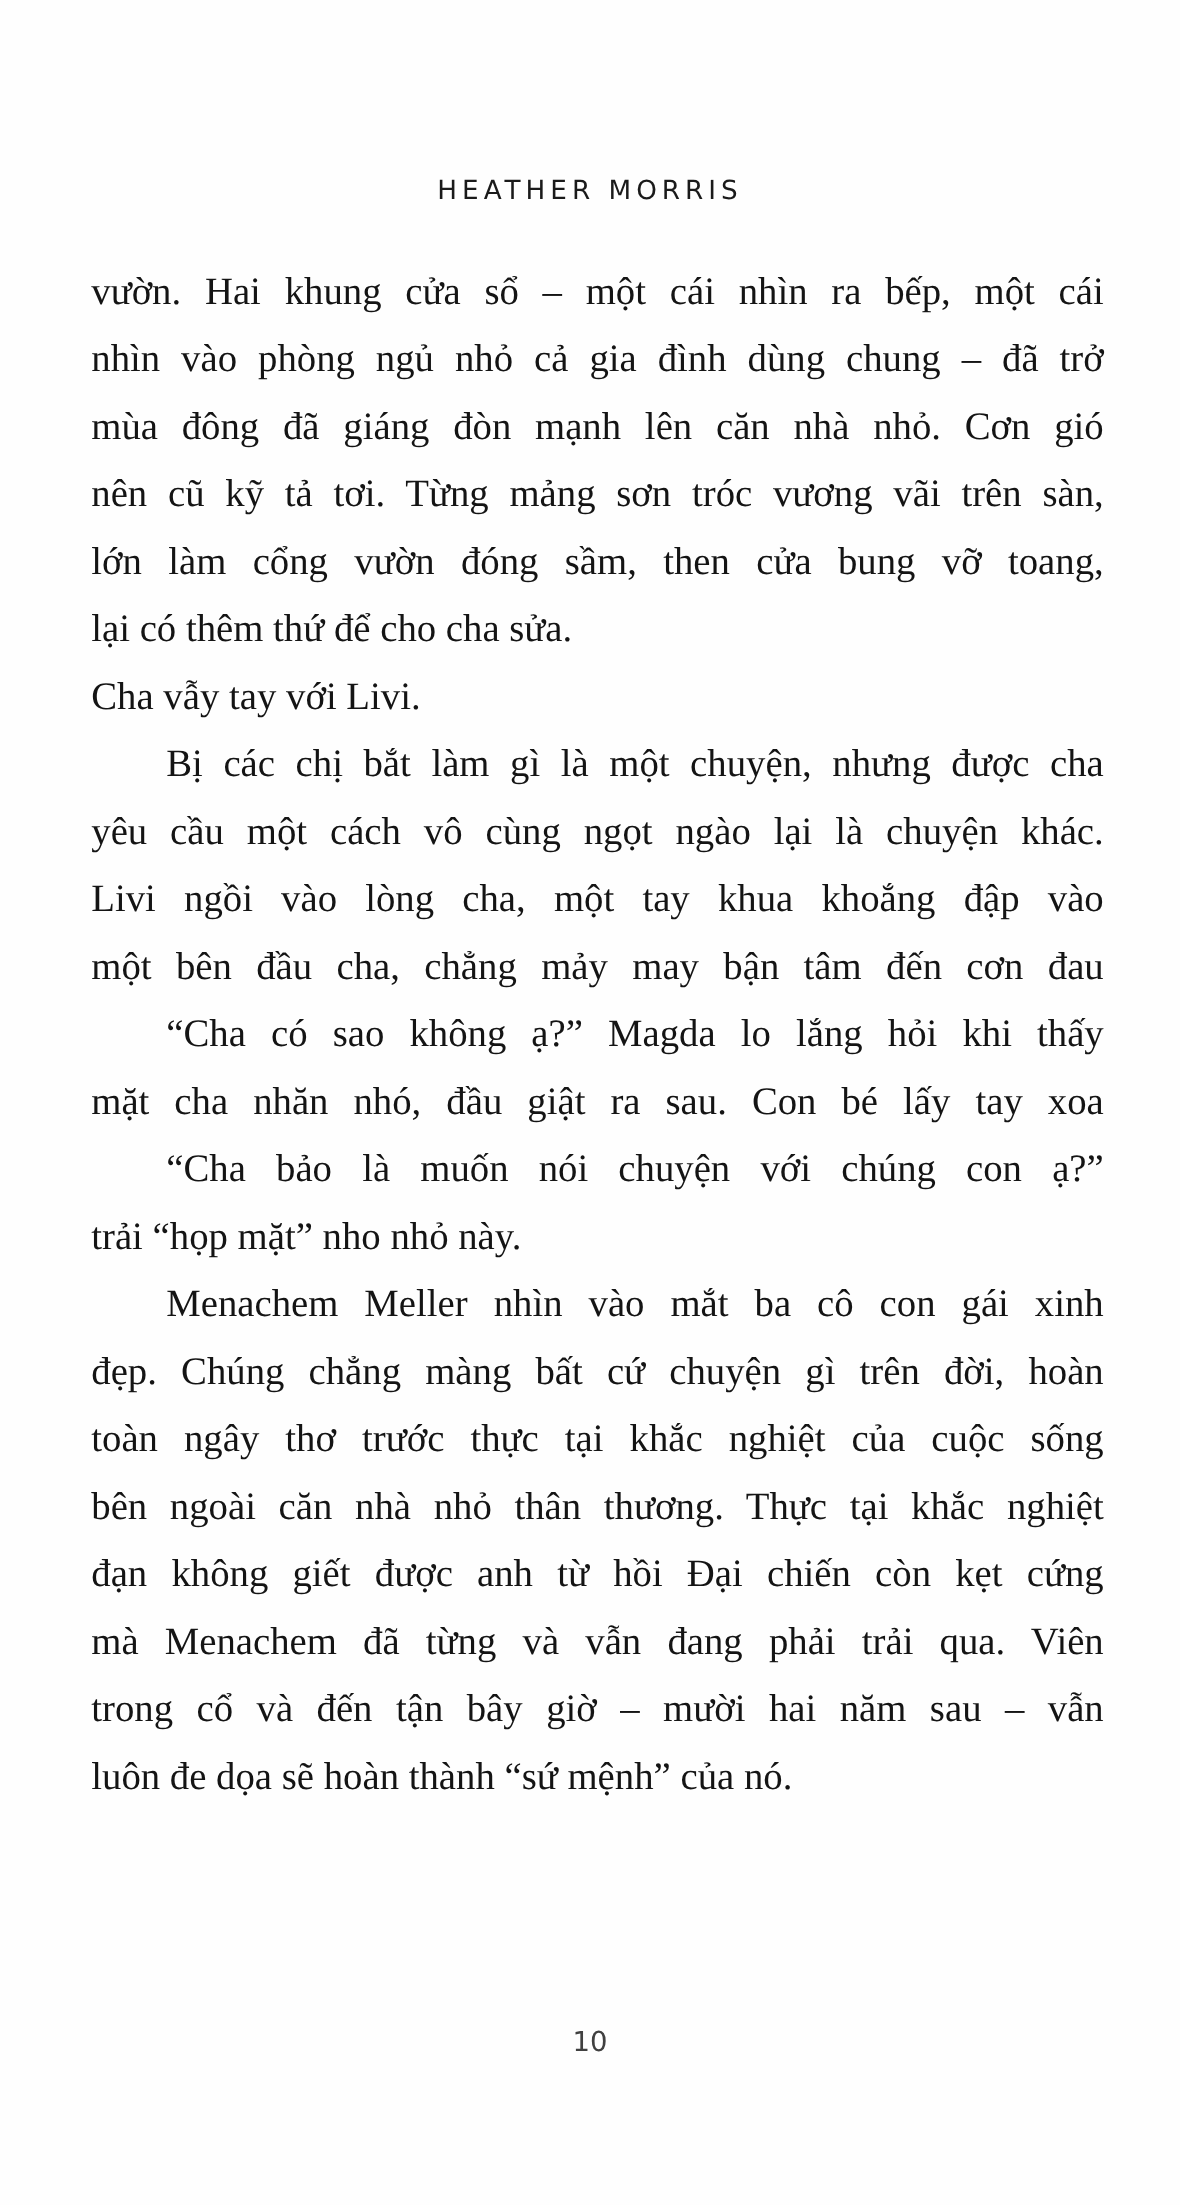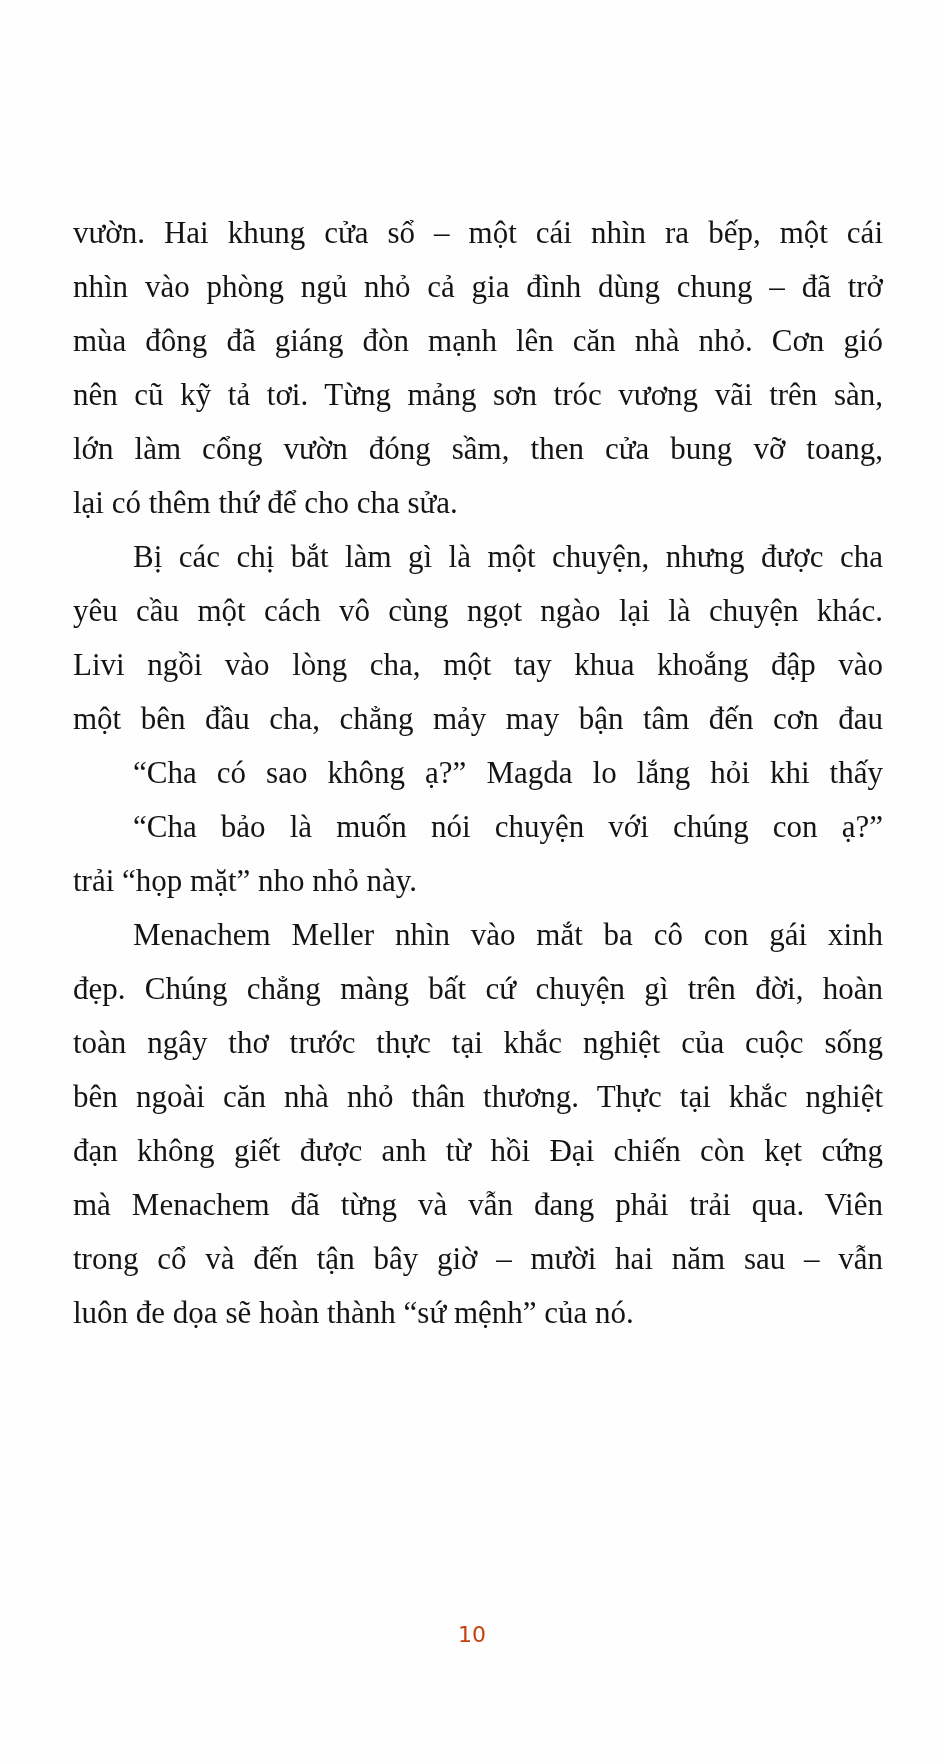--- a/index.html
+++ b/index.html
@@ -13,40 +13,43 @@
   .body-text {
     position: absolute; left: 73px; top: 206px; width: 810px;
     font-family: "Liberation Serif", serif; font-size: 31px; line-height: 54px;
     color: #141414;
   }
   .line { display: block; white-space: nowrap; text-align: justify; text-align-last: justify; height: 54px; }
   .line.last { text-align-last: left; }
   .line.indent { padding-left: 60px; }
   .page-number {
     position: absolute; top: 1622px; left: 0; width: 944px; text-align: center;
-    font-family: "DejaVu Sans", sans-serif; font-size: 22px; color: #c2410c;
+    font-family: "DejaVu Sans", sans-serif; font-size: 22px; color: #404040;
   }
 </style>
 </head>
 <body>
 
 <div class="page">
+  <div class="running-head">HEATHER MORRIS</div>
 
   <div class="body-text">
     <span class="line">vườn. Hai khung cửa sổ – một cái nhìn ra bếp, một cái</span>
     <span class="line">nhìn vào phòng ngủ nhỏ cả gia đình dùng chung – đã trở</span>
     <span class="line">mùa đông đã giáng đòn mạnh lên căn nhà nhỏ. Cơn gió</span>
     <span class="line">nên cũ kỹ tả tơi. Từng mảng sơn tróc vương vãi trên sàn,</span>
     <span class="line">lớn làm cổng vườn đóng sầm, then cửa bung vỡ toang,</span>
     <span class="line last">lại có thêm thứ để cho cha sửa.</span>
+    <span class="line last">Cha vẫy tay với Livi.</span>
     <span class="line indent">Bị các chị bắt làm gì là một chuyện, nhưng được cha</span>
     <span class="line">yêu cầu một cách vô cùng ngọt ngào lại là chuyện khác.</span>
     <span class="line">Livi ngồi vào lòng cha, một tay khua khoắng đập vào</span>
     <span class="line">một bên đầu cha, chẳng mảy may bận tâm đến cơn đau</span>
     <span class="line indent">“Cha có sao không ạ?” Magda lo lắng hỏi khi thấy</span>
+    <span class="line">mặt cha nhăn nhó, đầu giật ra sau. Con bé lấy tay xoa</span>
     <span class="line indent">“Cha bảo là muốn nói chuyện với chúng con ạ?”</span>
     <span class="line last">trải “họp mặt” nho nhỏ này.</span>
     <span class="line indent">Menachem Meller nhìn vào mắt ba cô con gái xinh</span>
     <span class="line">đẹp. Chúng chẳng màng bất cứ chuyện gì trên đời, hoàn</span>
     <span class="line">toàn ngây thơ trước thực tại khắc nghiệt của cuộc sống</span>
     <span class="line">bên ngoài căn nhà nhỏ thân thương. Thực tại khắc nghiệt</span>
     <span class="line">đạn không giết được anh từ hồi Đại chiến còn kẹt cứng</span>
     <span class="line">mà Menachem đã từng và vẫn đang phải trải qua. Viên</span>
     <span class="line">trong cổ và đến tận bây giờ – mười hai năm sau – vẫn</span>
     <span class="line last">luôn đe dọa sẽ hoàn thành “sứ mệnh” của nó.</span>

